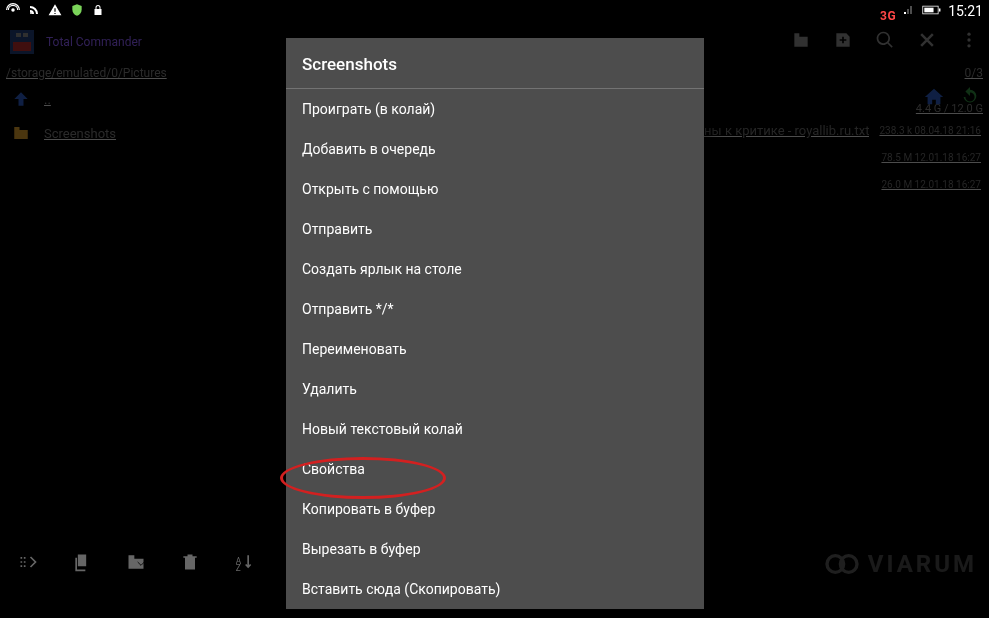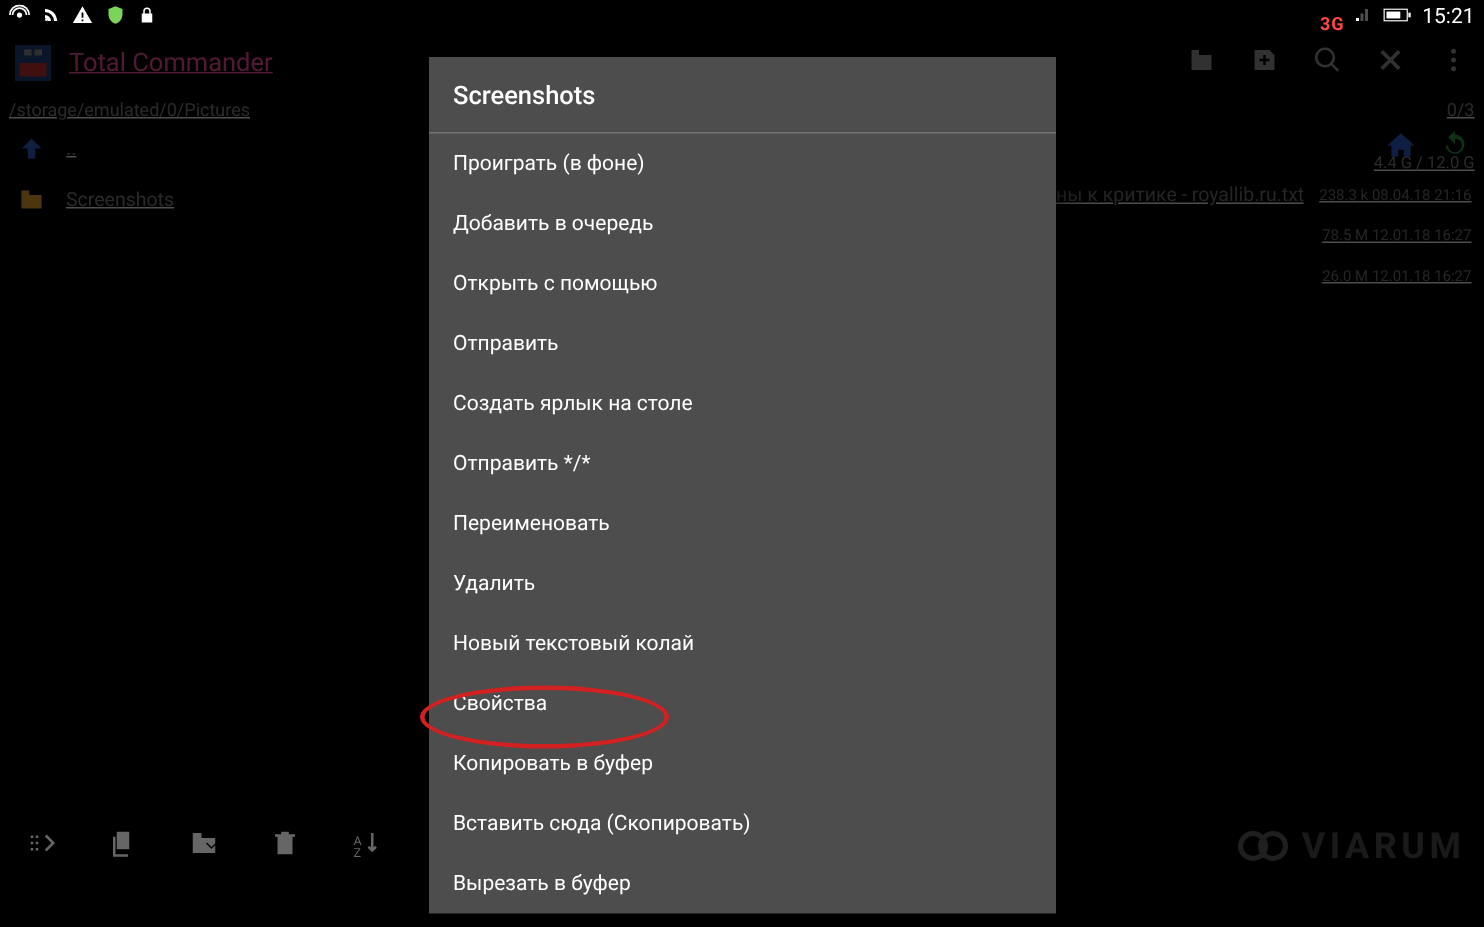--- a/index.html
+++ b/index.html
@@ -38,21 +38,21 @@
     width:24px; height:24px;
     background:#223c77;
     position:relative;
   }
   .tc-icon::before{
     content:""; position:absolute; left:3px; right:3px; bottom:3px; top:12px;
     background:#b82c2c;
   }
   .tc-icon .slot{ position:absolute; left:6px; width:5px; height:4px; background:#888; top:3px; }
   .tc-icon .slot.s2{ left:13px; }
-  .app-title { font-size:17px; color:#ec4899;text-decoration:underline; }
+  .app-title { font-size:12px; color:#8b5cf6; }
   .topbar .actions-right { margin-left:auto; display:flex; gap:22px; align-items:center; opacity:.75; }
   .actions-right svg { width:20px; height:20px; fill:#bbb; }
   .dim { opacity:.35; }
 
   .panels { display:flex; height:520px; }
   .panel { flex:1; position:relative;text-decoration:underline; }
   .panel .pathrow {
     font-size:12px; color:#7a7a7a; padding:4px 6px 0 6px;
     display:flex; justify-content:space-between;
   }
@@ -306,33 +306,33 @@
     </div>
   <div>
       <svg width="18" height="18" viewBox="0 0 24 24">
         <rect x="4" y="4" width="16" height="16"></rect>
       </svg>
     </div>
 </div>
 
 <div class="ctxmenu">
   <div class="ctxtitle">Screenshots</div>
-  <div class="ctxitem">Проиграть (в фоне)</div>
+  <div class="ctxitem">Проиграть (в колай)</div>
   <div class="ctxitem">Добавить в очередь</div>
   <div class="ctxitem">Открыть с помощью</div>
   <div class="ctxitem">Отправить</div>
   <div class="ctxitem">Создать ярлык на столе</div>
   <div class="ctxitem">Отправить */*</div>
   <div class="ctxitem">Переименовать</div>
   <div class="ctxitem">Удалить</div>
   <div class="ctxitem">Новый текстовый колай</div>
   <div class="ctxitem">Свойства</div>
   <div class="ctxitem">Копировать в буфер</div>
+  <div class="ctxitem">Вырезать в буфер</div>
   <div class="ctxitem">Вставить сюда (Скопировать)</div>
-  <div class="ctxitem">Вырезать в буфер</div>
 </div>
 
 <div class="highlight"></div>
 
 <div class="watermark">
   <svg viewBox="0 0 48 28">
       <path d="M6 14a10 10 0 1 1 20 0 10 10 0 1 1-20 0zm16 0a10 10 0 1 1 20 0 10 10 0 1 1-20 0z" fill="none" stroke="#fff" stroke-width="4"></path>
     </svg>
   <span>VIARUM</span>
 </div>

